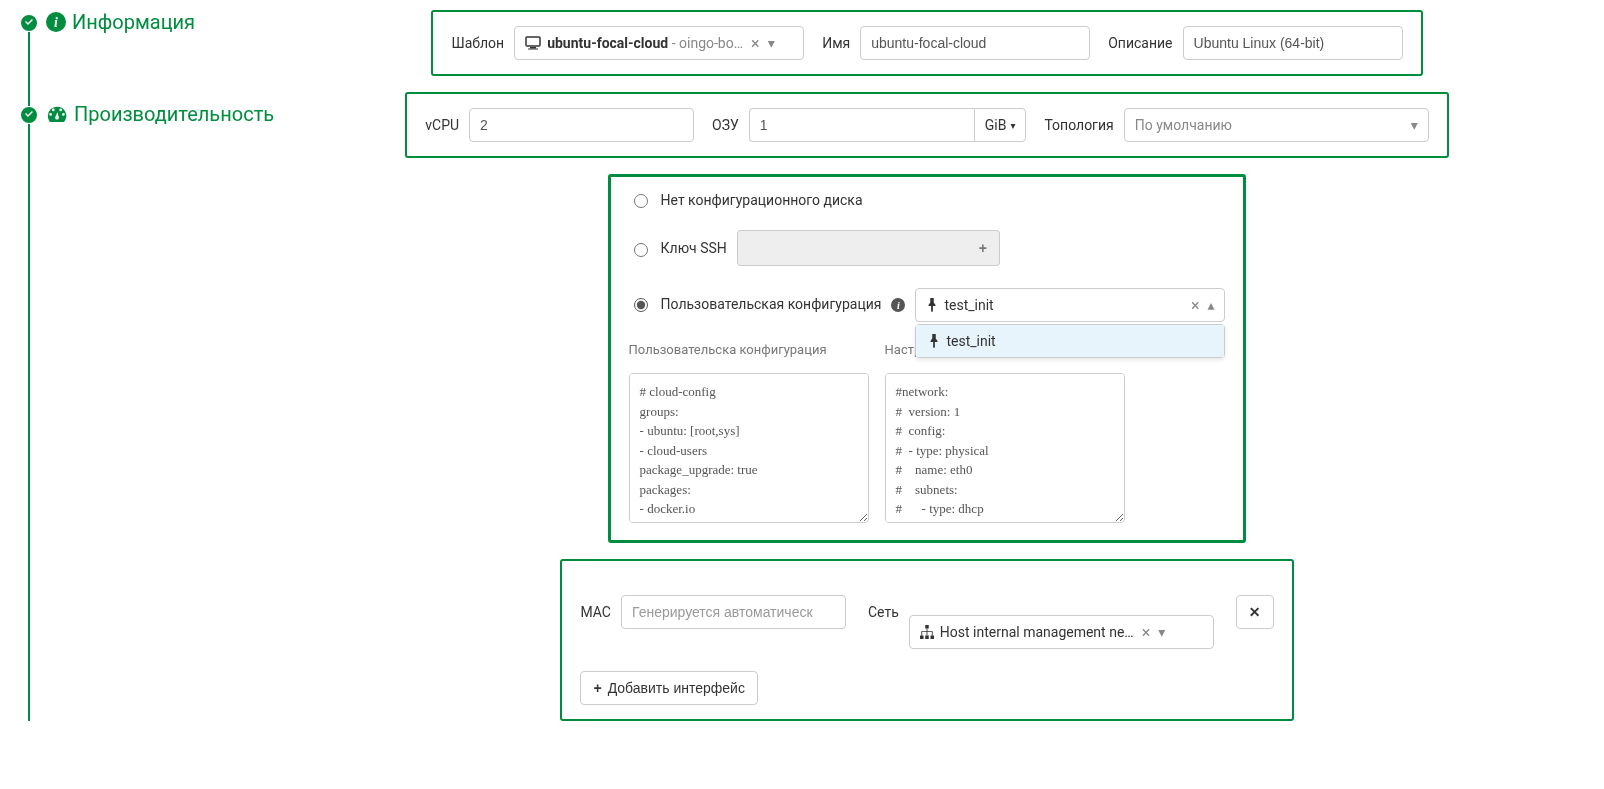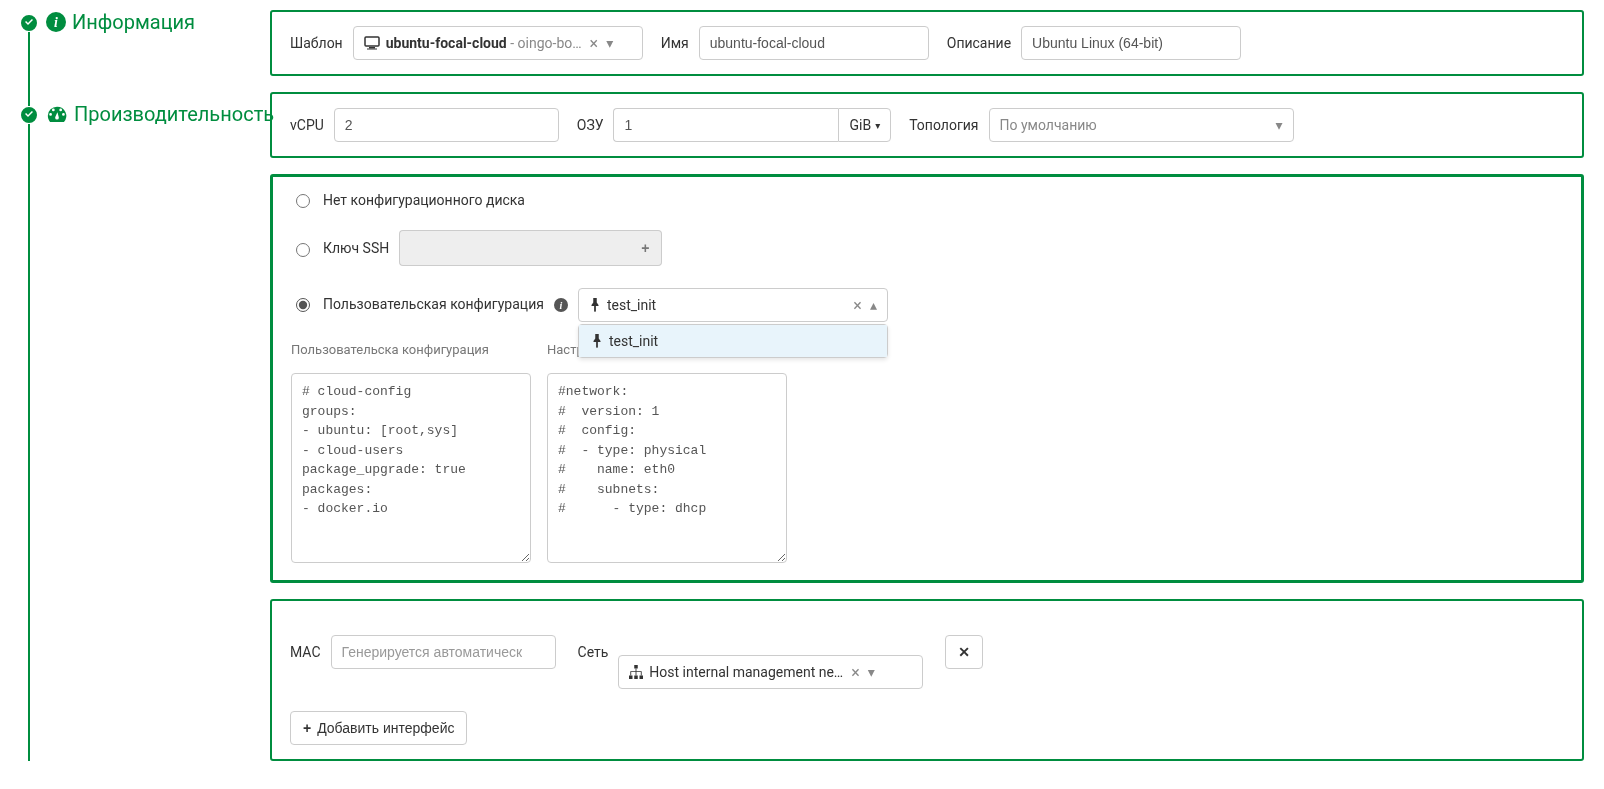--- a/index.html
+++ b/index.html
@@ -61,20 +61,21 @@
   }
   .step-title span {
     word-wrap: break-word;
   }
 
   .panels {
     flex: 1;
     display: flex;
     flex-direction: column;
     gap: 16px;
+    align-items: center;
   }
   .panel {
     border: 2px solid #008d3f;
     border-radius: 3px;
     padding: 14px 18px;
   }
   .panel.active {
     border-width: 3px;
   }
 
@@ -219,25 +220,25 @@
   .col-label {
     color: #777;
     font-size: 13px;
     margin-bottom: 16px;
     display: flex;
     align-items: center;
     gap: 4px;
   }
   .textarea {
     width: 240px;
-    height: 190px;
+    height: 150px;
     border: 1px solid #ccc;
     border-radius: 4px;
     padding: 8px 10px;
-    font-family: Liberation Mono, monospace;
+    font-family: Liberation Serif, serif;
     font-size: 13px;
     line-height: 1.5;
     resize: both;
     color: #555;
     white-space: pre;
     overflow: auto;
   }
 
   .info-icon {
     display: inline-flex;

